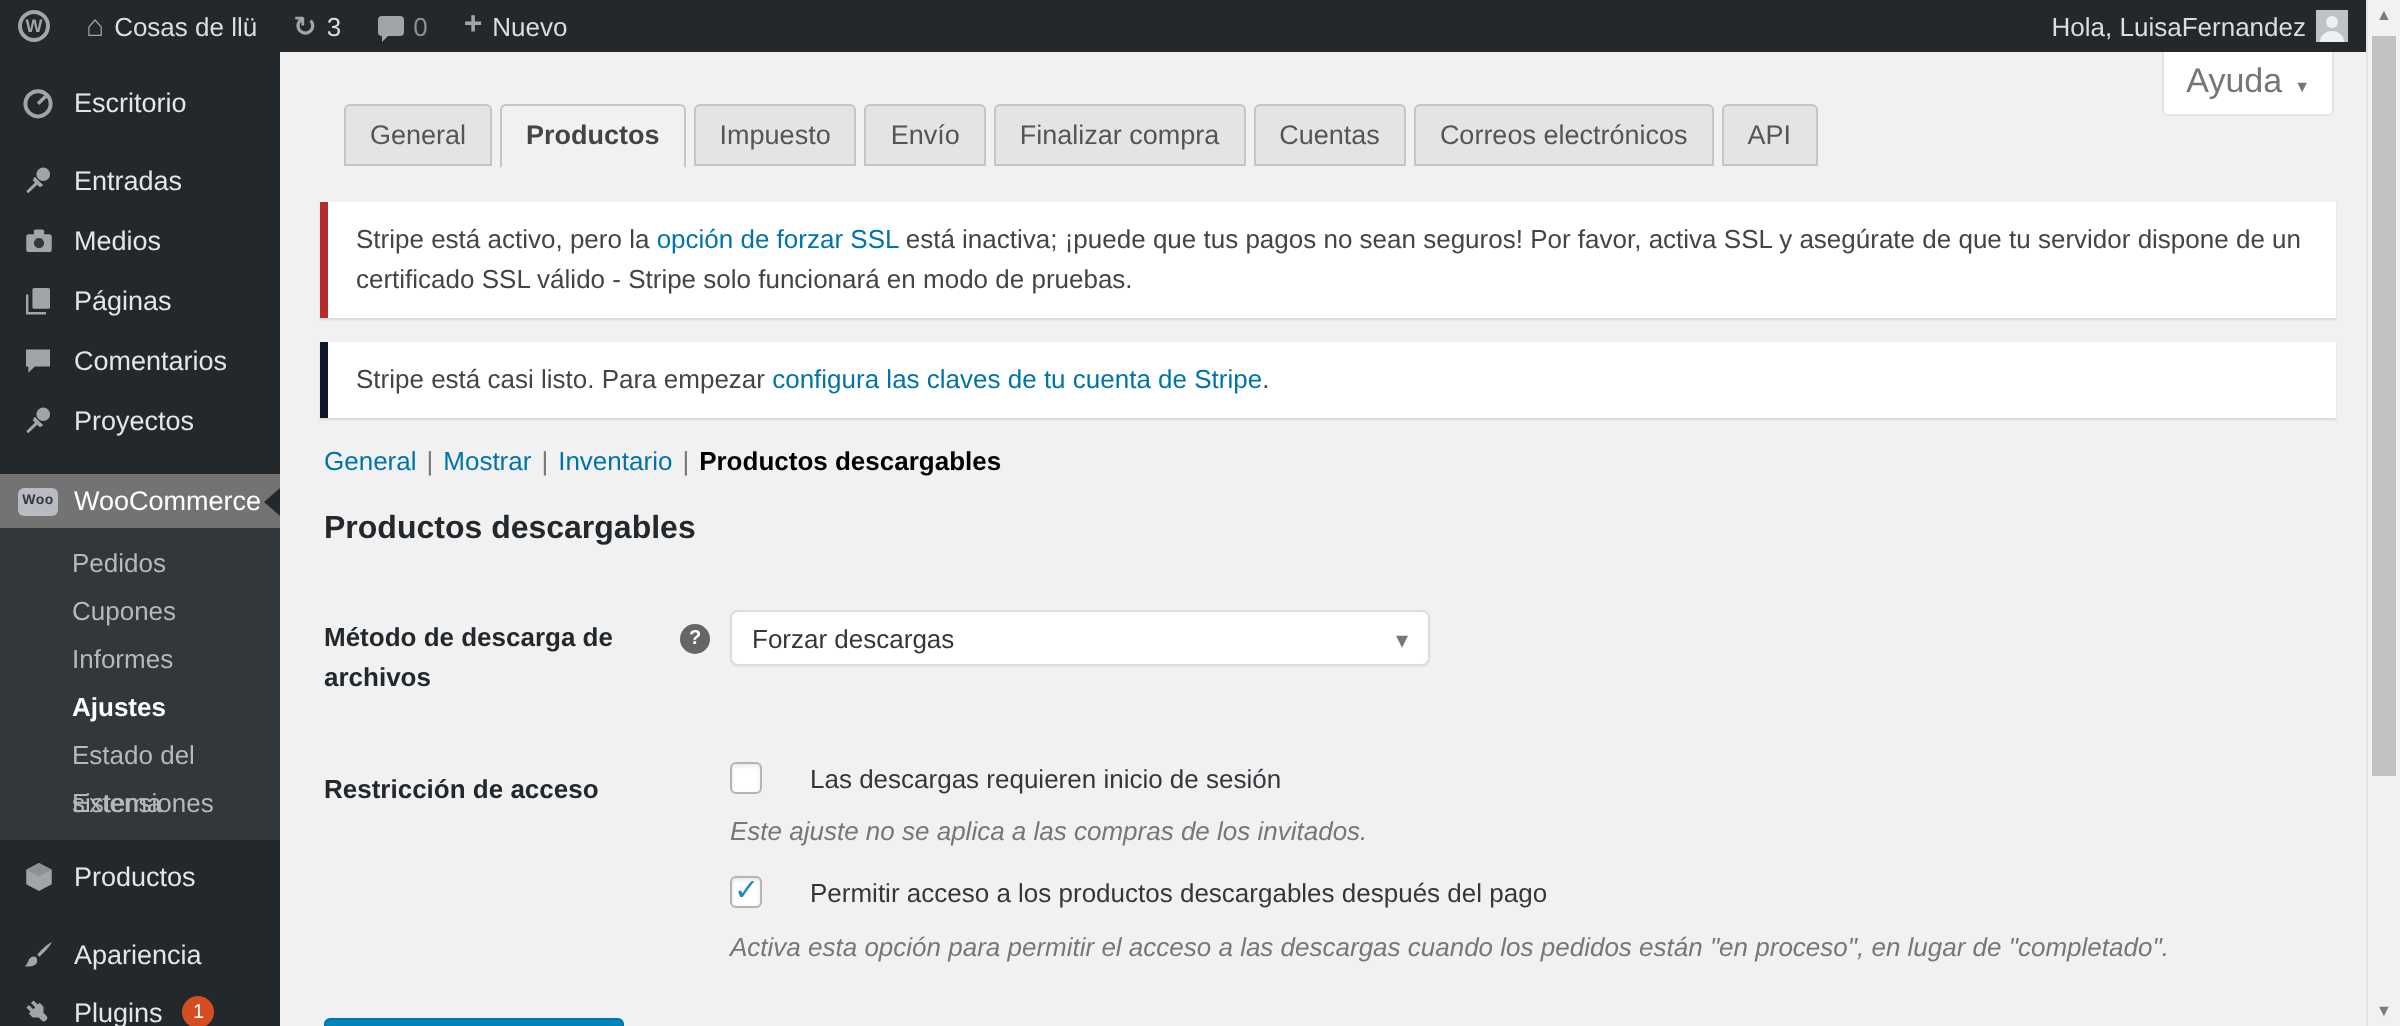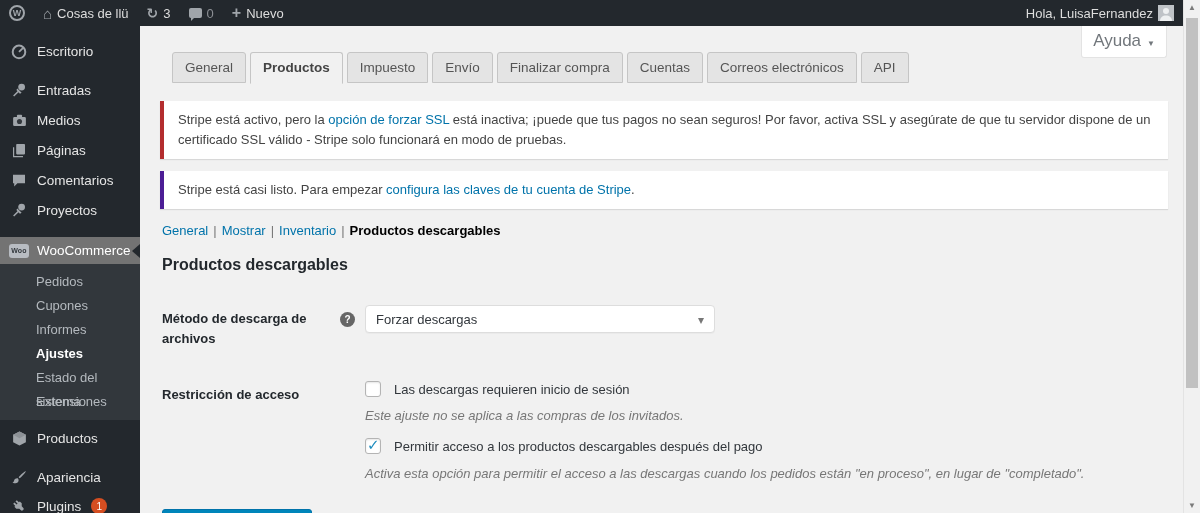--- a/index.html
+++ b/index.html
@@ -103,21 +103,21 @@
   .tab.active {
     background:#f1f1f1; border-bottom-color:#f1f1f1; color:#444; font-weight:bold;
     padding-bottom:8px; margin-bottom:-1px;
   }
 
   .notice {
     background:#fff; margin:18px 15px 0 20px; padding:9px 14px;
     box-shadow:0 1px 1px 0 rgba(0,0,0,.1); font-size:13px; color:#444; line-height:1.55;
   }
   .notice.error { border-left:4px solid #b32d2e; }
-  .notice.warning { border-left:4px solid #4c1d95; margin-top:12px; }
+  .notice.warning { border-left:4px solid #0f172a; margin-top:12px; }
   .notice a { color:#0073aa; }
 
   .subnav { margin:14px 0 0 22px; font-size:13px; color:#666; }
   .subnav a { color:#0073aa; text-decoration:none; cursor:pointer; }
   .subnav .sep { margin:0 5px; color:#777; }
   .subnav .current { color:#000; font-weight:bold; }
 
   h2.page-heading { margin:18px 0 0 22px; font-size:16px; font-weight:600; color:#23282d; }
 
   .form { margin-top:31px; }
@@ -135,21 +135,21 @@
   .row-control { flex:1; }
 
   .select-box {
     width:350px; height:28px; background:#fff; border:1px solid #ddd;
     border-radius:4px; display:flex; align-items:center; justify-content:space-between;
     padding:0 10px; color:#32373c; cursor:pointer; box-shadow:0 1px 1px rgba(0,0,0,.03);
   }
   .select-caret::before { content:"\25BE"; color:#777; font-size:12px; }
 
   .row2 { margin-top:33px; }
-  .cb-line { display:flex; align-items:center; gap:13px; }
+  .cb-line { display:flex; align-items:center; gap:24px; }
   .cb-line label { color:#32373c; cursor:pointer; }
   .checkbox {
     width:16px; height:16px; background:#fff; border:1px solid #b4b4b4;
     border-radius:3px; box-shadow:inset 0 1px 2px rgba(0,0,0,.1);
     position:relative; cursor:pointer; flex:0 0 16px;
   }
   .checkbox.checked::after {
     content:"\2713"; position:absolute; left:1px; top:-3px;
     color:#1e8cbe; font-size:15px; font-weight:bold;
   }

